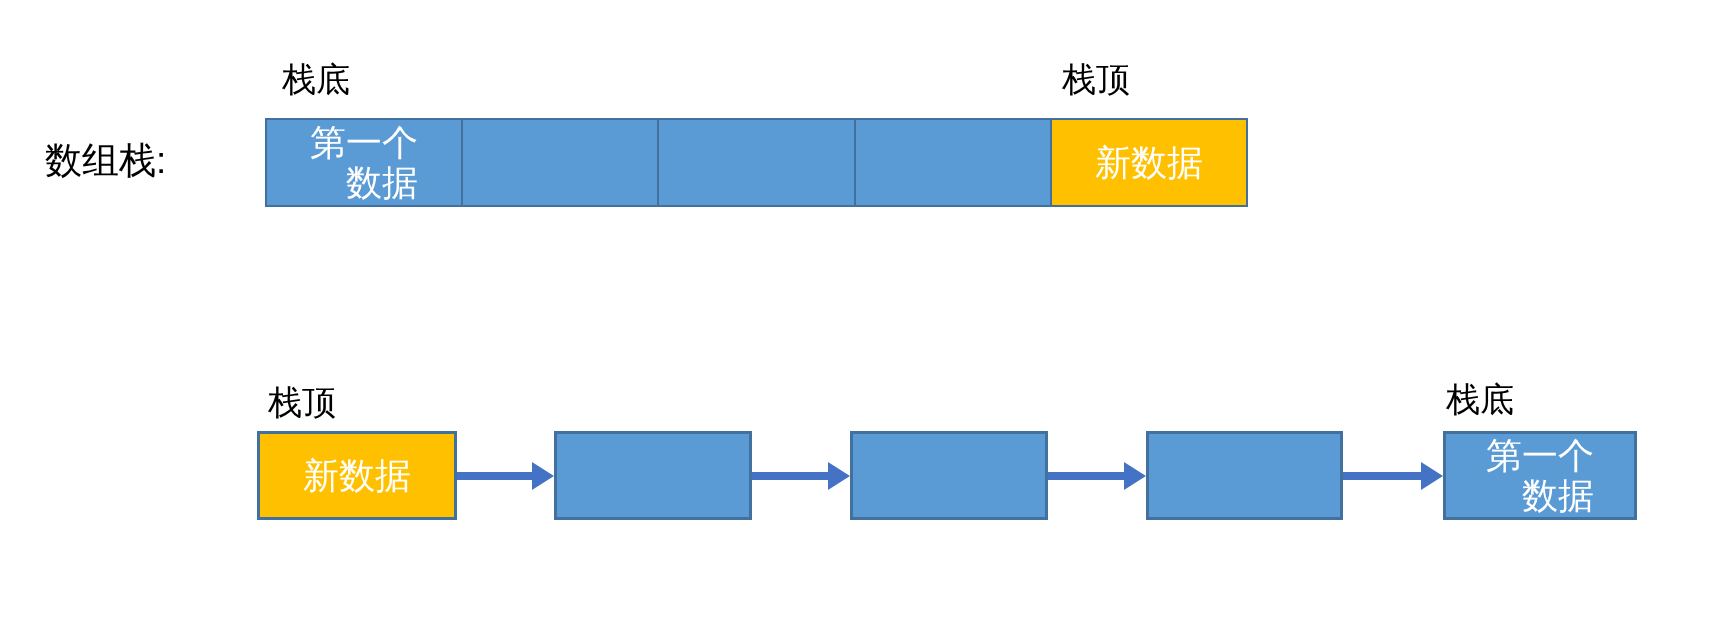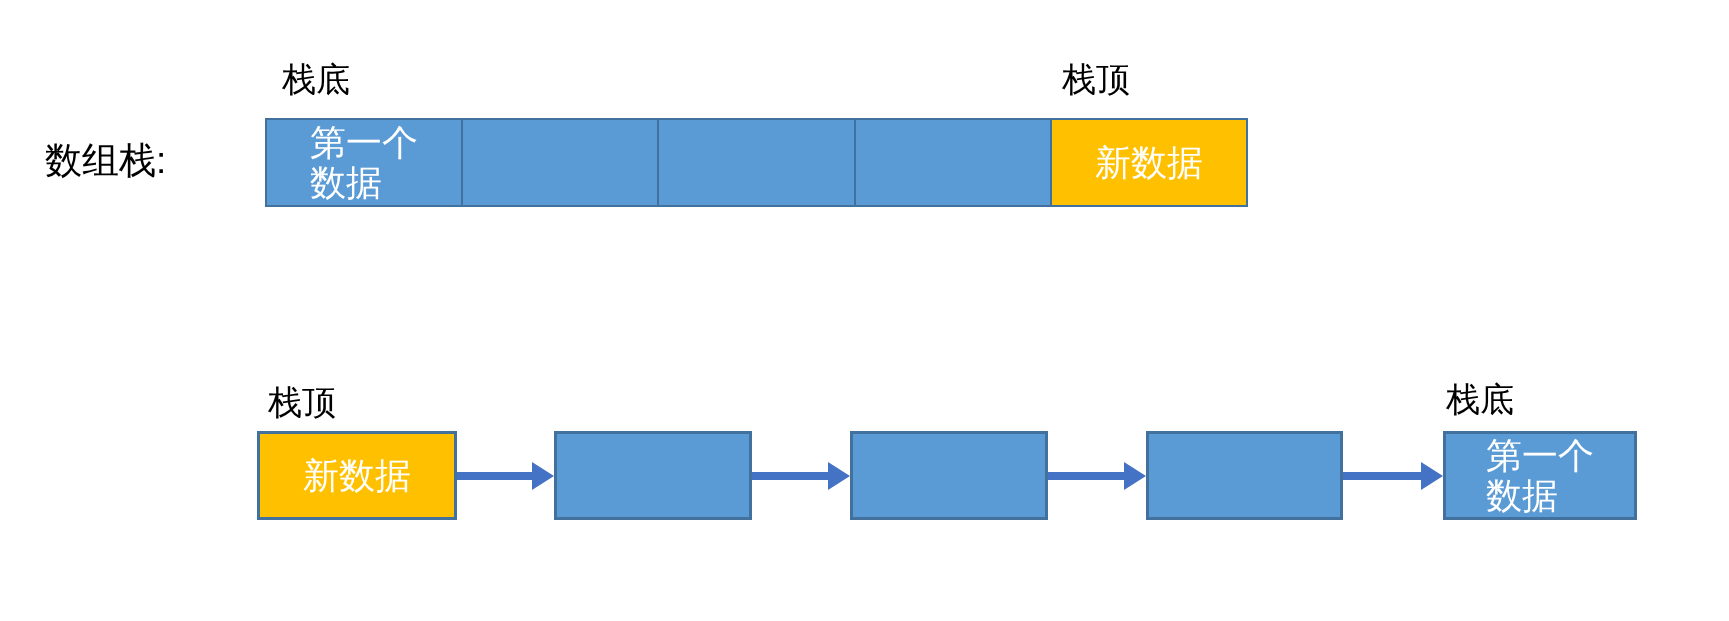--- a/index.html
+++ b/index.html
@@ -48,21 +48,21 @@
   .array-cell + .array-cell {
     border-left: 2px solid var(--border_dark_blue, #41719C);
   }
   .array-cell.is-new {
     background: var(--cell_orange, #FFC000);
   }
   .cell-text {
     color: var(--cell_text, #ffffff);
     font-size: 36px;
     line-height: 1.1;
-    text-align: left;
+    text-align: right;
     white-space: pre-line;
   }
   
   .node {
     position: absolute;
     top: 431px;
     height: 89px;
     box-sizing: border-box;
     background: var(--cell_blue, #5B9BD5);
     border: 3px solid var(--border_dark_blue, #41719C);

